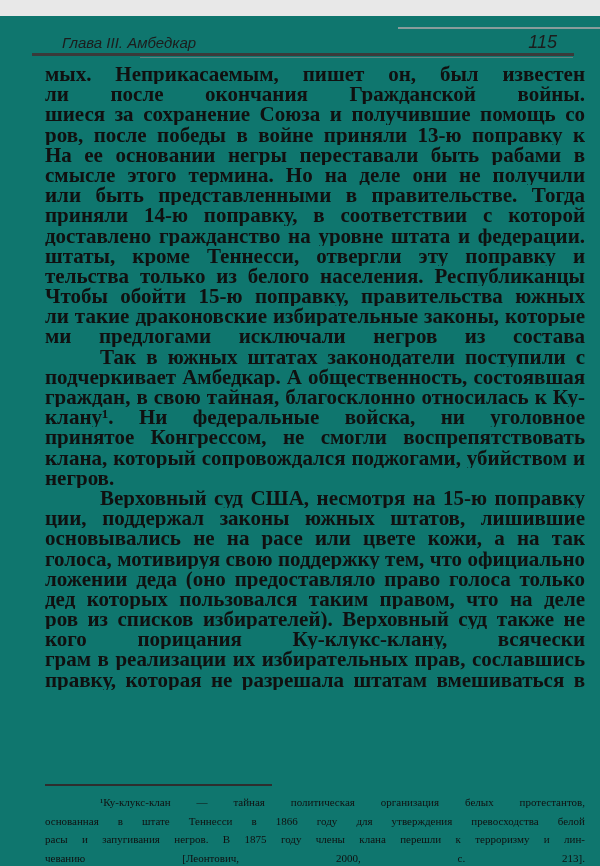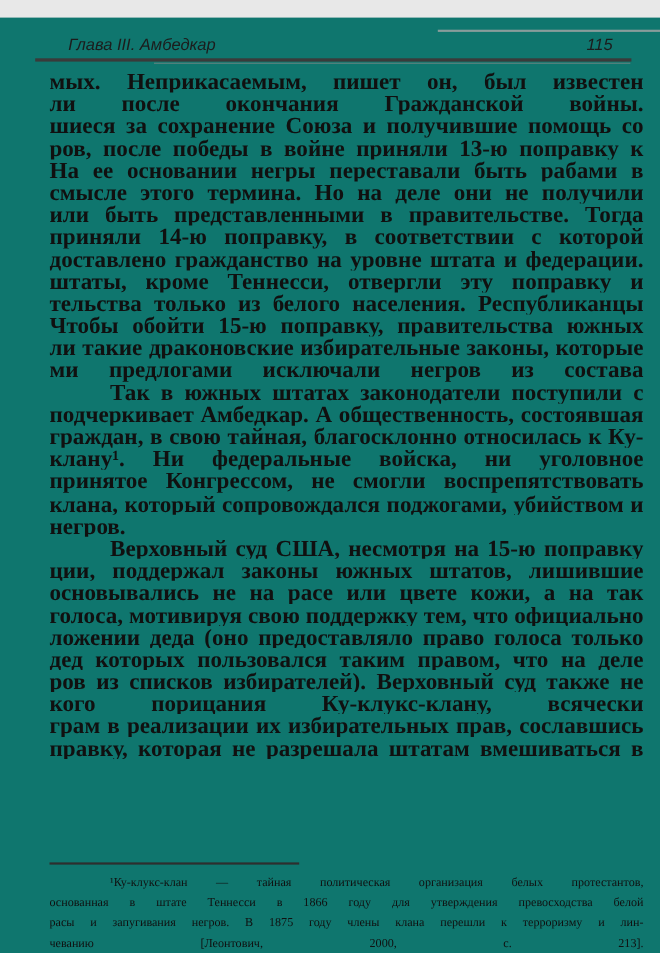--- a/index.html
+++ b/index.html
@@ -30,21 +30,21 @@
     position: absolute;
     top: 16px; left: 62px; right: 43px;
     display: flex;
     justify-content: space-between;
     align-items: baseline;
     font-family: "Liberation Sans", sans-serif;
     font-style: italic;
     font-size: 15px;
     color: #1c1c1c;
   }
-  .header .pagenum { font-size: 15px; }
+  .header .pagenum { font-size: 18px; }
 
   .header-rule {
     position: absolute;
     top: 37px; left: 32px;
     width: 542px; height: 2.6px;
     background: #3a3a3a;
   }
   .header-rule-smudge {
     position: absolute;
     top: 40.5px; left: 140px;

